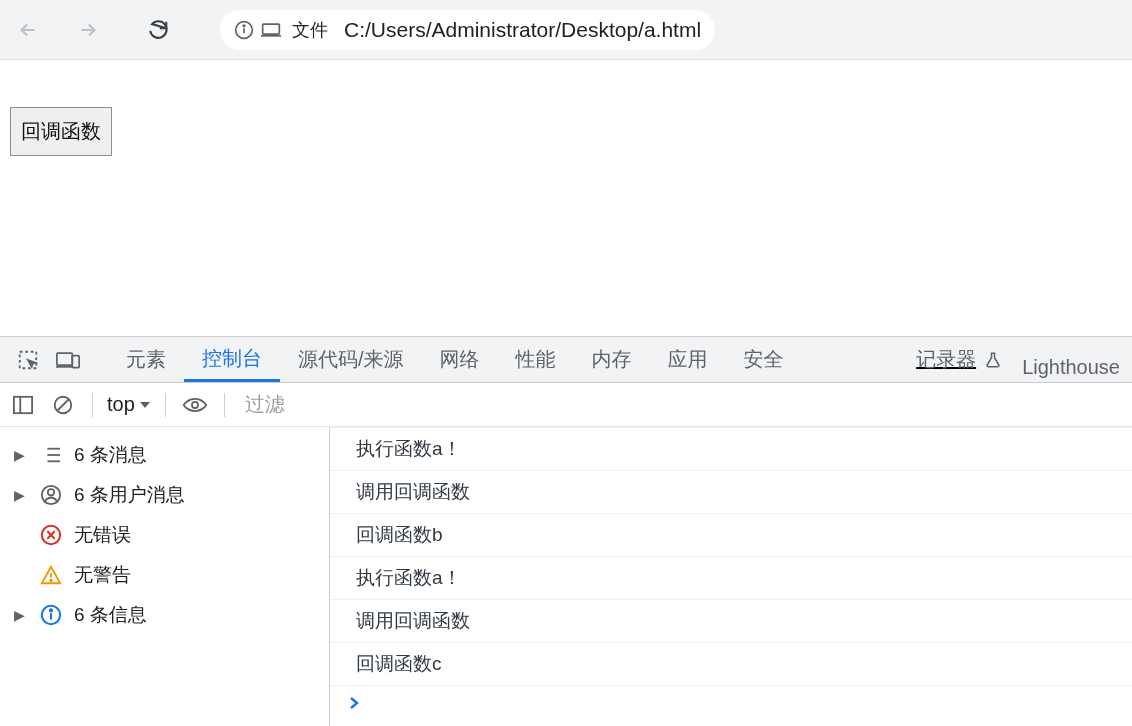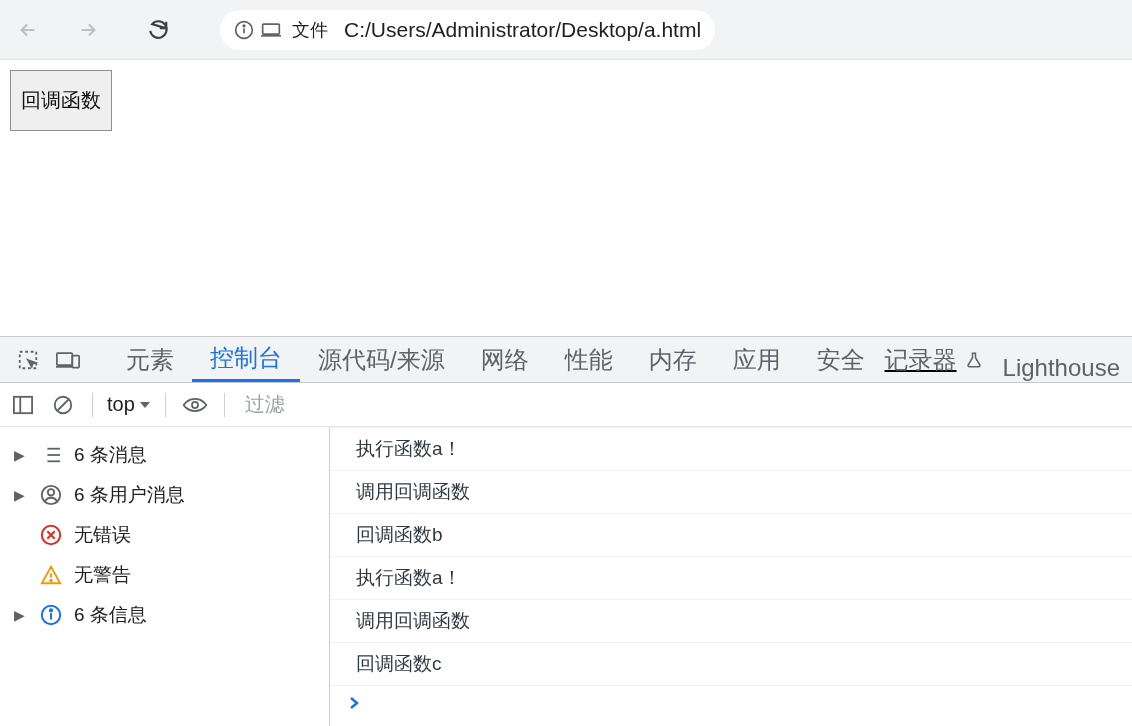--- a/index.html
+++ b/index.html
@@ -10,27 +10,27 @@
 .nav-btn { width: 36px; height: 36px; display:flex; align-items:center; justify-content:center; border-radius: 50%; color:#5f6368; }
 .nav-btn.disabled { color: #bdc1c5; }
 .reload-btn { margin-left: 10px; margin-right: 20px;}
 .addr-pill { height: 40px; background: #fff; border-radius: 20px; display:flex; align-items:center; padding: 0 14px; gap: 10px; flex: 0 0 auto;}
 .addr-info { display:flex; align-items:center; gap:6px; color:#5f6368; font-size:18px;}
 .addr-url { font-size: 21px; color: #202124; margin-left: 6px;}
 .file-label { font-size: 18px; color:#202124;}
 
 
 .page-content { padding: 10px; height: 276px; background: #fff;}
-.page-button { font-size: 20px; padding: 16px 10px; border: 1px solid #8f8f8f; background: #efefef; color: #111; }
+.page-button { font-size: 20px; padding: 10px 10px; border: 1px solid #8f8f8f; background: #efefef; color: #111; margin-top: 37px; }
 
 
 .devtools { border-top: 1px solid #cbcbcb; }
 .dt-tabs { height: 46px; background: #f1f3f4; display: flex; align-items: stretch; padding: 0 8px; gap: 0; border-bottom: 1px solid #cacaca;}
 .dt-icon-btn { width: 40px; display:flex; align-items:center; justify-content:center; color:#5f6368;}
-.dt-tab { padding: 0 18px; display:flex; align-items:center; font-size: 24px; color:#5f6368; }
+.dt-tab { padding: 0 18px; display:flex; align-items:center; font-size: 20px; color:#5f6368; }
 .dt-tab.active { color: #1a73e8; border-bottom: 3px solid #1a73e8; }
 .dt-tab-gap { flex: 0 0 20px;}
 .dt-right { margin-left: auto; display:flex; align-items:center; gap: 20px; padding-right: 4px;}
 .flask { color:#5f6368;}
 
 
 .console-bar { height: 44px; border-bottom: 1px solid #e6e6e6; display:flex; align-items:center; padding: 8px 8px; gap: 10px;}
 .cb-icon { width: 30px; height:30px; display:flex; align-items:center; justify-content:center; color:#5f6368;}
 .cb-sep { width: 1px; height: 24px; background:#d0d0d0; margin: 0 4px;}
 .ctx-select { font-size: 20px; color:#202124; display:flex; align-items:center; gap:4px;}

